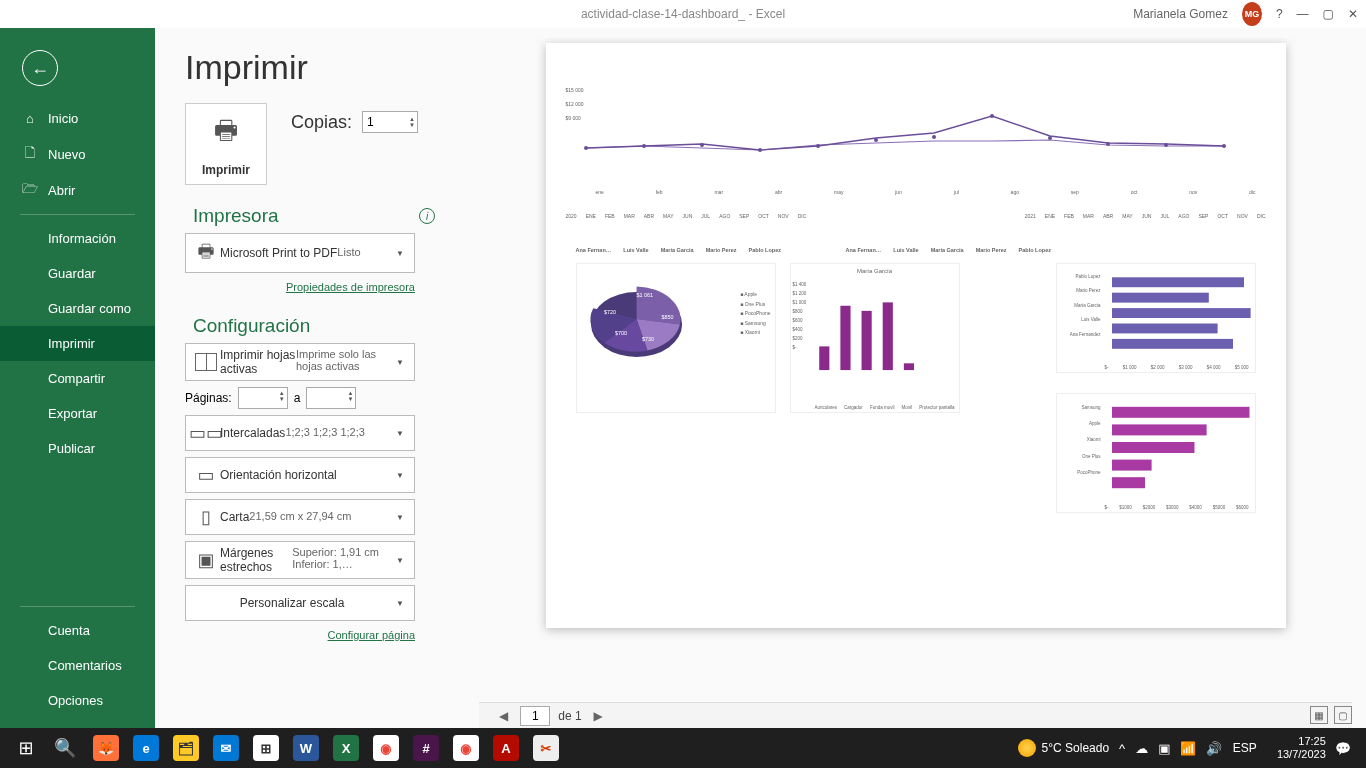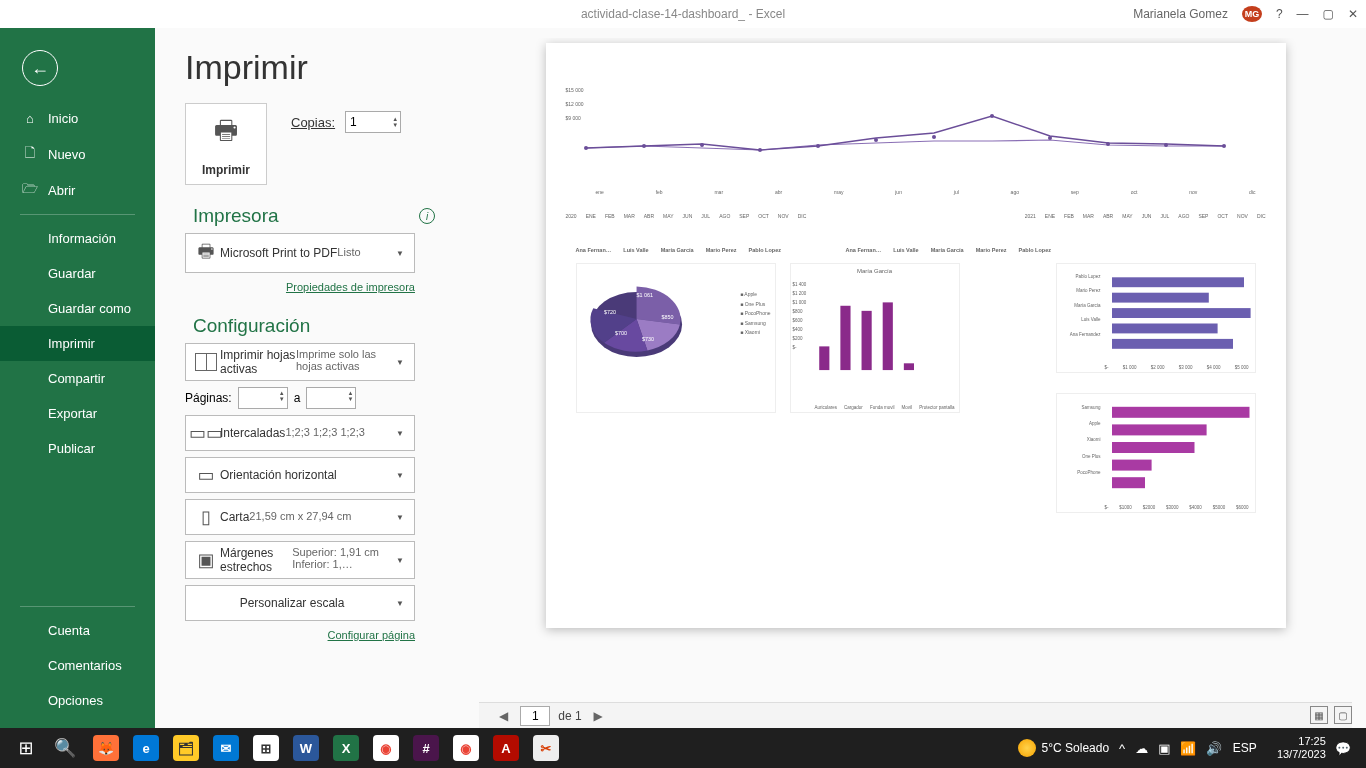--- a/index.html
+++ b/index.html
@@ -2,21 +2,21 @@
 <html><head>
 <meta charset="utf-8">
 <style>
 * { box-sizing: border-box; margin: 0; padding: 0; font-family: "Segoe UI", sans-serif; }
 body { width: 1366px; height: 768px; overflow: hidden; background: #fff; position: relative; }
 
 
 .title-bar { height: 28px; background: #fff; display: flex; align-items: center; position: relative; }
 .title-center { position: absolute; left: 50%; transform: translateX(-50%); font-size: 12px; color: #888; }
 .title-right { position: absolute; right: 8px; display: flex; align-items: center; gap: 14px; font-size: 12px; color: #666; }
-.user-badge { width: 20px; height: 16px; border-radius: 50%; background: #c43e1c; color: #fff; font-size: 9px; display: flex; align-items: center; justify-content: center; font-weight: 600; }
+.user-badge { width: 20px; height: 24px; border-radius: 50%; background: #c43e1c; color: #fff; font-size: 9px; display: flex; align-items: center; justify-content: center; font-weight: 600; }
 .win-btn { color: #555; cursor: pointer; }
 
 
 .app-body { display: flex; height: 700px; }
 
 
 .sidebar { width: 155px; background: #217346; color: #fff; display: flex; flex-direction: column; padding-top: 10px; }
 .back-btn { width: 36px; height: 36px; margin: 12px 0 14px 22px; border: 1.5px solid #fff; border-radius: 50%; display: flex; align-items: center; justify-content: center; cursor: pointer; }
 .back-arrow { font-size: 18px; }
 .nav-item { padding: 10px 0 10px 22px; font-size: 13px; cursor: pointer; display: flex; align-items: center; gap: 10px; }
@@ -27,21 +27,21 @@
 
 
 .content { flex: 1; background: #fafafa; display: flex; }
 .settings-col { width: 310px; padding: 20px 0 0 30px; }
 .page-title { font-size: 34px; font-weight: 300; color: #333; margin-bottom: 16px; }
 .print-row { display: flex; align-items: flex-start; gap: 24px; }
 .big-print-btn { width: 82px; height: 82px; border: 1px solid #ccc; background: #fff; display: flex; flex-direction: column; align-items: center; justify-content: center; cursor: pointer; gap: 8px; }
 .big-print-btn .lbl { font-size: 12px; color: #333; font-weight: 600; }
 .printer-ico { font-size: 26px; color: #555; }
 .copies-row { display: flex; align-items: center; gap: 10px; margin-top: 8px; }
-.copies-lbl { font-size: 13px; color: #333; text-decoration: underline; }
+.copies-lbl { font-size: 18px; color: #333; }
 .spinner { width: 56px; height: 22px; border: 1px solid #aaa; display: flex; align-items: center; padding: 0 4px; font-size: 12px; background: #fff; position: relative; }
 .spinner-arrows { position: absolute; right: 2px; display: flex; flex-direction: column; font-size: 6px; color: #555; line-height: 1; }
 
 .section-head { display: flex; align-items: center; justify-content: space-between; margin-top: 20px; }
 .section-title { font-size: 19px; font-weight: 400; color: #217346; margin-left: 8px; }
 .info-ico { width: 16px; height: 16px; border: 1.5px solid #217346; border-radius: 50%; color: #217346; font-size: 10px; display: flex; align-items: center; justify-content: center; font-style: italic; margin-right: 30px; }
 .combo { width: 230px; min-height: 36px; border: 1px solid #bbb; background: #fff; display: flex; align-items: center; padding: 4px 6px; margin-top: 6px; position: relative; cursor: pointer; }
 .combo-ico { width: 28px; display: flex; align-items: center; justify-content: center; color: #555; font-size: 18px; }
 .combo-txt { flex: 1; display: flex; flex-direction: row; }
 .combo-line1 { font-size: 12px; color: #333; }

